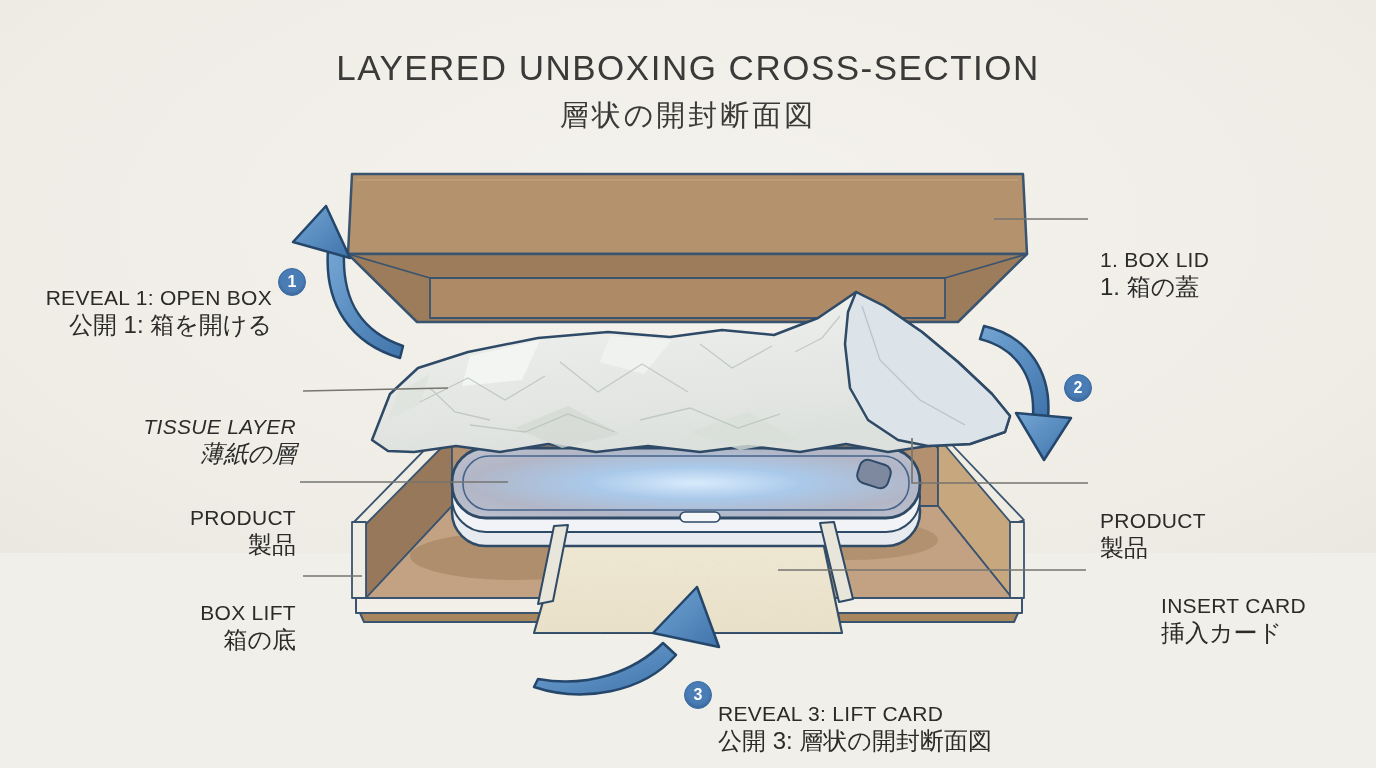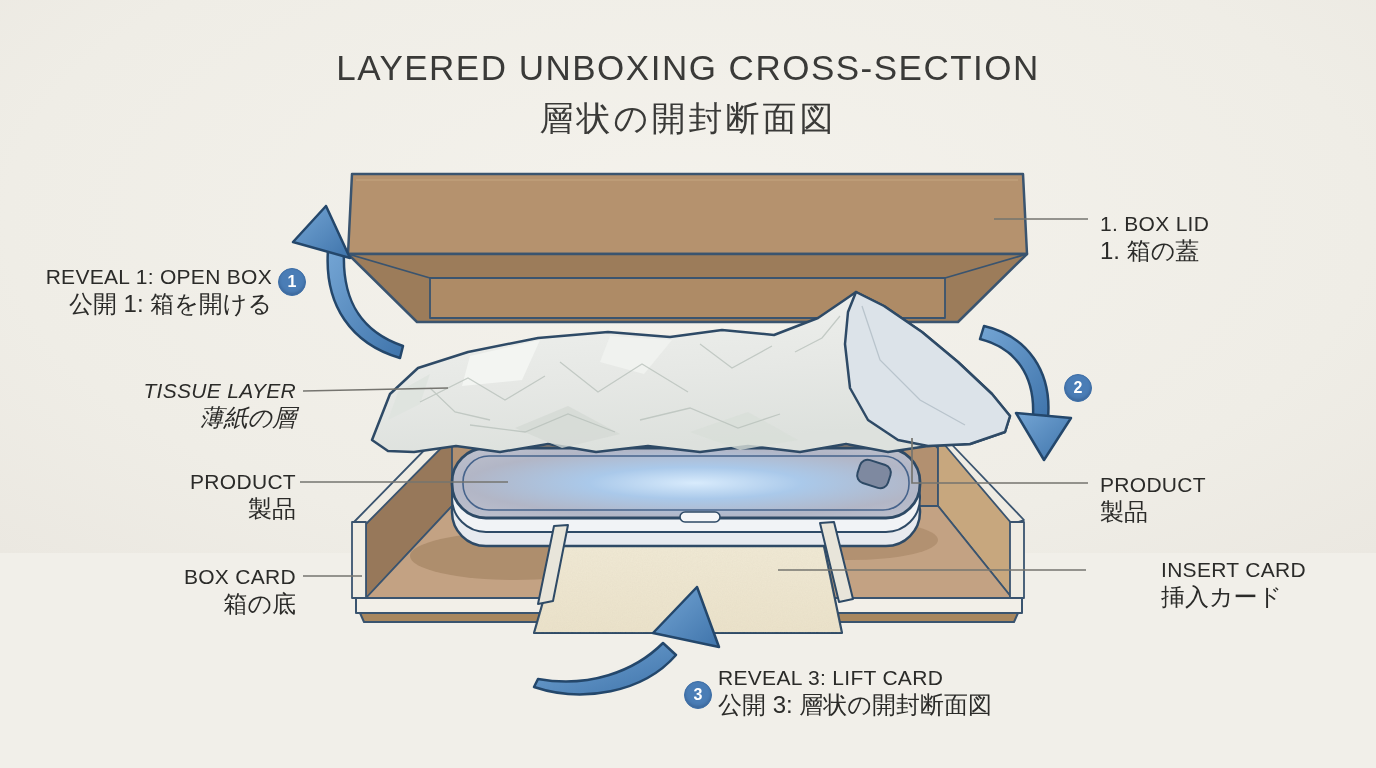--- a/index.html
+++ b/index.html
@@ -4,22 +4,22 @@
 <style>
   html,body{margin:0;padding:0;}
   body{width:1376px;height:768px;overflow:hidden;background:#f1efe9;
        font-family:"Liberation Sans","DejaVu Sans",sans-serif;}
   #stage{position:relative;width:1376px;height:553px;
          background:radial-gradient(ellipse at 50% 40%, #f4f2ec 0%, #efede6 70%, #ebe8e1 100%);}
   #illustration{position:absolute;left:0;top:0;}
   .title{position:absolute;left:0;right:0;top:48px;text-align:center;
          font-size:35px;letter-spacing:1.5px;color:#3a3a38;}
   .subtitle{position:absolute;left:0;right:0;top:96px;text-align:center;
-            font-size:34px;letter-spacing:3px;color:#3a3a38;}
-  .label{position:absolute;color:#2b2b29;white-space:nowrap;}
+            font-size:29px;letter-spacing:3px;color:#3a3a38;}
+  .label{position:absolute;color:#2b2b29;white-space:nowrap;margin-top:36px;}
   .label .en{font-size:21px;line-height:27px;letter-spacing:.3px;}
   .label .jp{font-size:24px;line-height:27px;}
   .label.r{text-align:right;}
   .badge{position:absolute;width:26px;height:26px;border-radius:50%;
          background:#4a7db6;border:1px solid #3d6da5;color:#ffffff;
          font-size:16px;font-weight:bold;display:flex;align-items:center;
          justify-content:center;box-shadow:inset 0 -2px 3px rgba(20,40,70,.25);}
 </style>
 </head>
 <body>
@@ -146,34 +146,34 @@
       <path d="M303 576 L362 576"></path>
       <path d="M994 219 L1088 219"></path>
       <path d="M912 438 L912 483 L1088 483"></path>
       <path d="M778 570 L1086 570"></path>
     </g>
   </svg>
 
   <div class="title">LAYERED UNBOXING CROSS-SECTION</div>
   <div class="subtitle">層状の開封断面図</div>
 
-  <div class="label r" style="right:1104px;top:263px;text-align:right;">
+  <div class="label r" style="right:1104px;top:248px;text-align:right;">
     <div class="en">REVEAL 1: OPEN BOX</div>
     <div class="jp">公開 1: 箱を開ける</div>
   </div>
   <div class="label r" style="right:1080px;top:377px;font-style:italic;">
     <div class="en">TISSUE LAYER</div>
     <div class="jp">薄紙の層</div>
   </div>
   <div class="label r" style="right:1080px;top:468px;">
     <div class="en">PRODUCT</div>
     <div class="jp">製品</div>
   </div>
   <div class="label r" style="right:1080px;top:563px;">
-    <div class="en">BOX CARD</div>
+    <div class="en">BOX LIFT</div>
     <div class="jp">箱の底</div>
   </div>
 
   <div class="label" style="left:1100px;top:210px;">
     <div class="en">1. BOX LID</div>
     <div class="jp">1. 箱の蓋</div>
   </div>
   <div class="label" style="left:1100px;top:363px;">
   </div>
   <div class="label" style="left:1100px;top:471px;">

